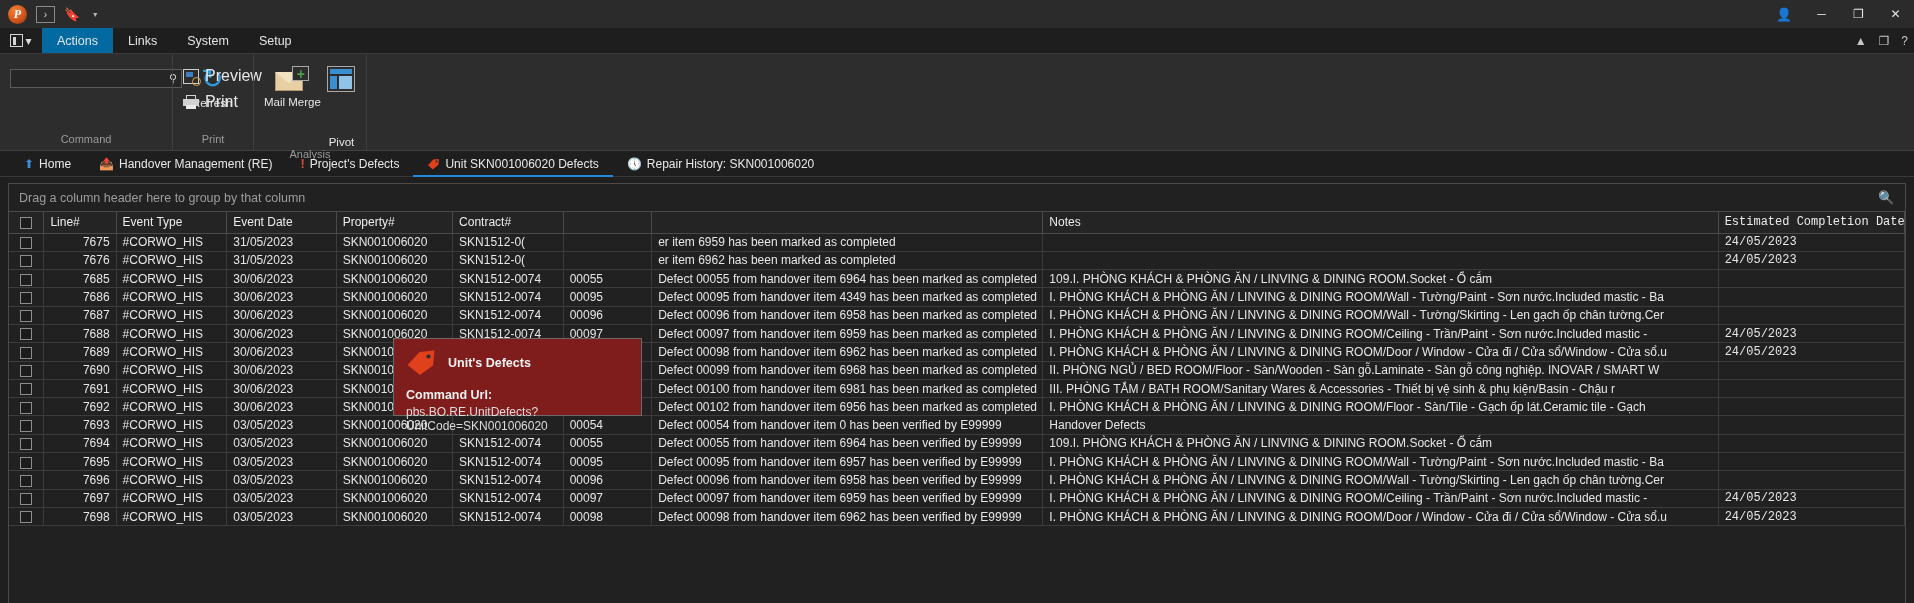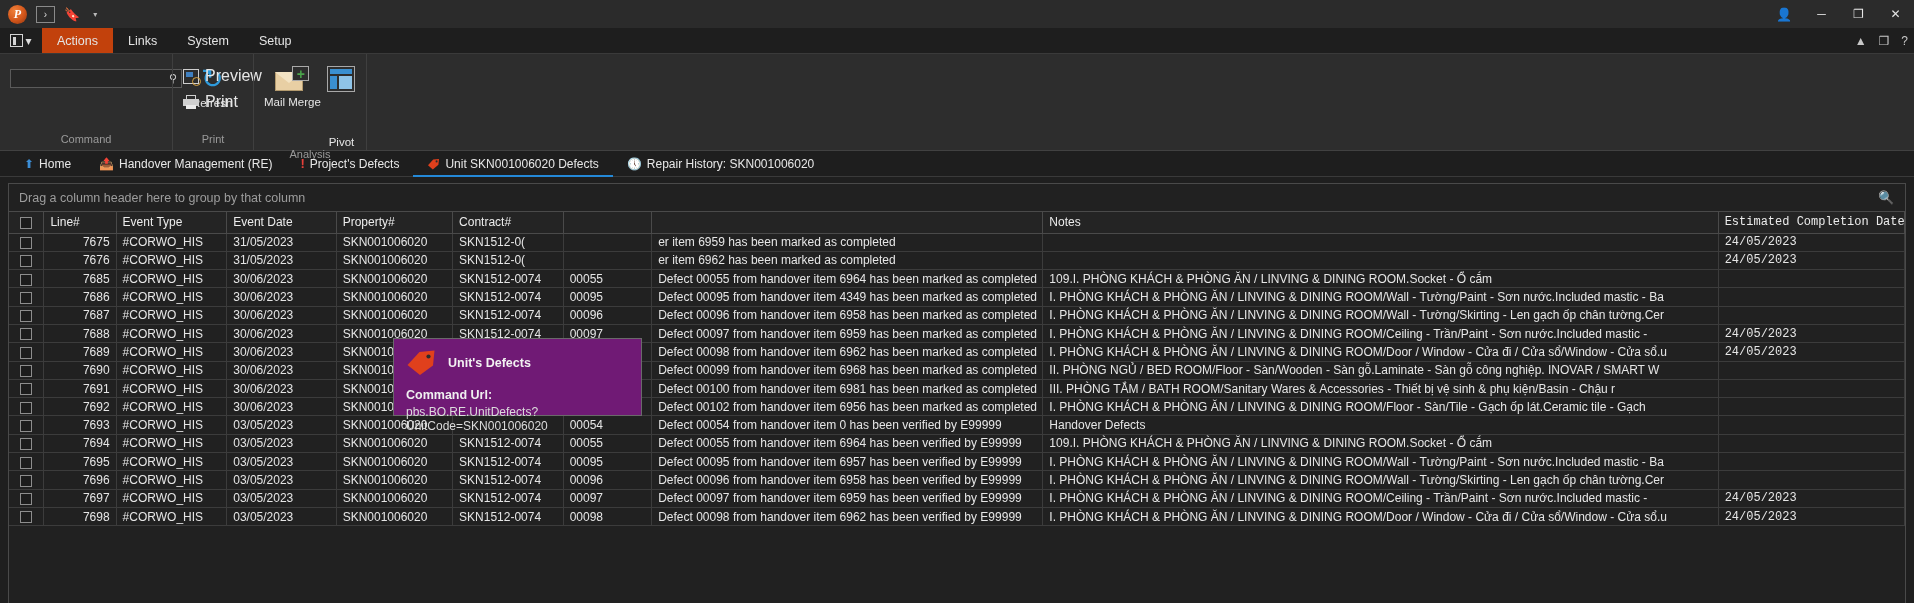--- a/index.html
+++ b/index.html
@@ -58,21 +58,21 @@
     display: inline-block; position: relative;
   }
   .file-icon::after {
     content: ""; position: absolute; left: 2px; top: 1.5px;
     width: 3px; height: 8px; background: #d4d4d4;
   }
   .mtab {
     padding: 0 15px; display: flex; align-items: center;
     font-size: 12.5px; color: #e4e4e4;
   }
-  .mtab.active { background: #c2410c; }
+  .mtab.active { background: #0369a1; }
   .menubar-right {
     position: absolute; right: 6px; top: 0; height: 26px;
     display: flex; align-items: center; gap: 12px;
     font-size: 11px; color: #c8c8c8;
   }
   .mr-ico { font-size: 12px; }
 
   
   .ribbon {
     height: 97px; background: #2d2d2d; display: flex;
@@ -195,21 +195,21 @@
   .c-contr { width: 95px; }
   .c-def   { width: 76px; }
   .c-desc  { width: 336px; }
   .c-notes { width: 580px; }
   .c-est   { width: 160px; font-family: Liberation Mono, monospace; }
   td.num { text-align: right; }
 
   
   .tooltip {
     position: absolute; left: 393px; top: 161px; width: 249px; height: 78px;
-    background: #701a75; border: 1px solid #6a6a6a; z-index: 20;
+    background: #7f1d1d; border: 1px solid #6a6a6a; z-index: 20;
     padding: 10px 12px; color: #dcdcdc;
   }
   .tt-head { display: flex; align-items: center; gap: 12px; }
   .tt-title { font-size: 12.5px; font-weight: bold; color: #f2f2f2; }
   .tt-tag { width: 30px; height: 27px; }
   .tt-label { font-size: 12.5px; font-weight: bold; color: #f0f0f0; margin-top: 12px; }
   .tt-url { font-size: 12px; color: #dcdcdc; margin-top: 3px; }
 </style>
 </head>
 <body>

